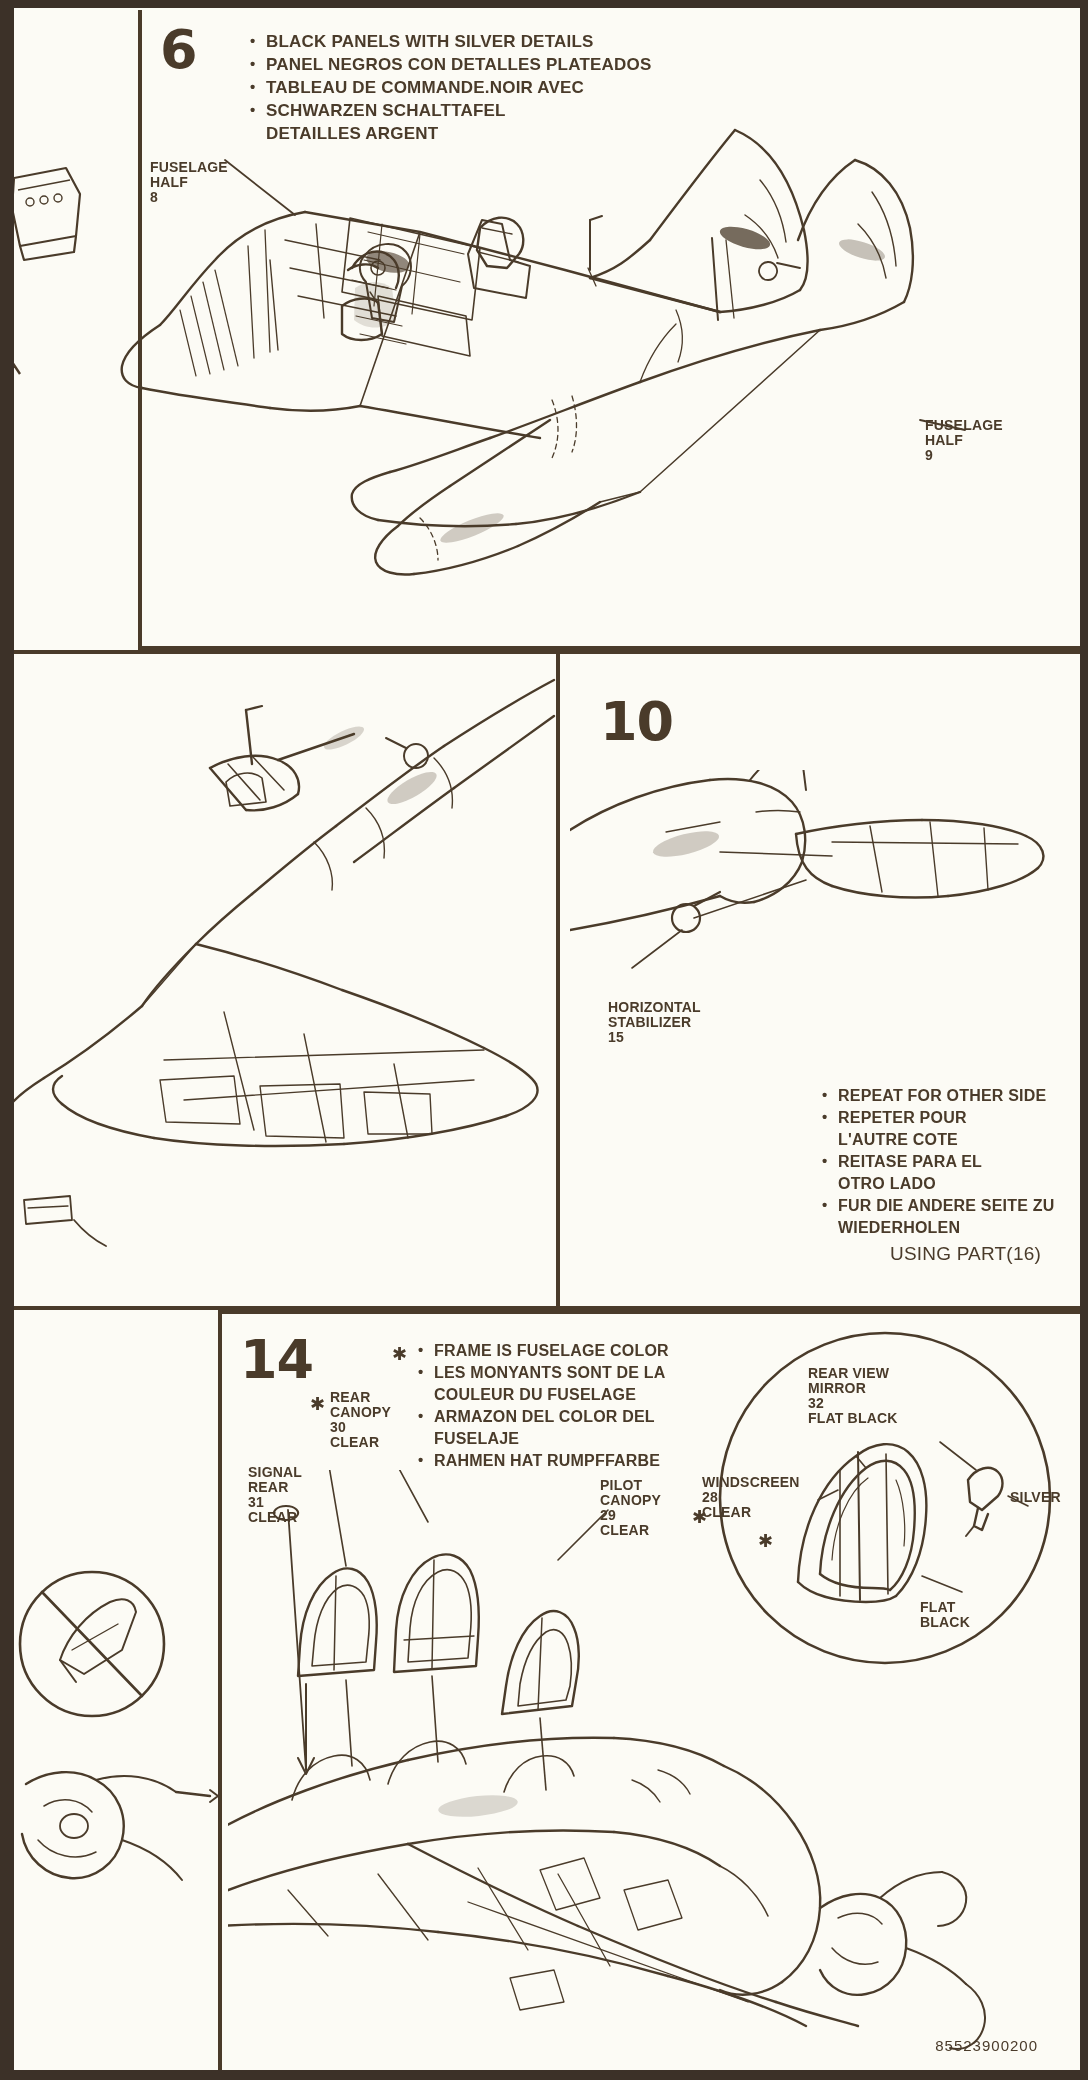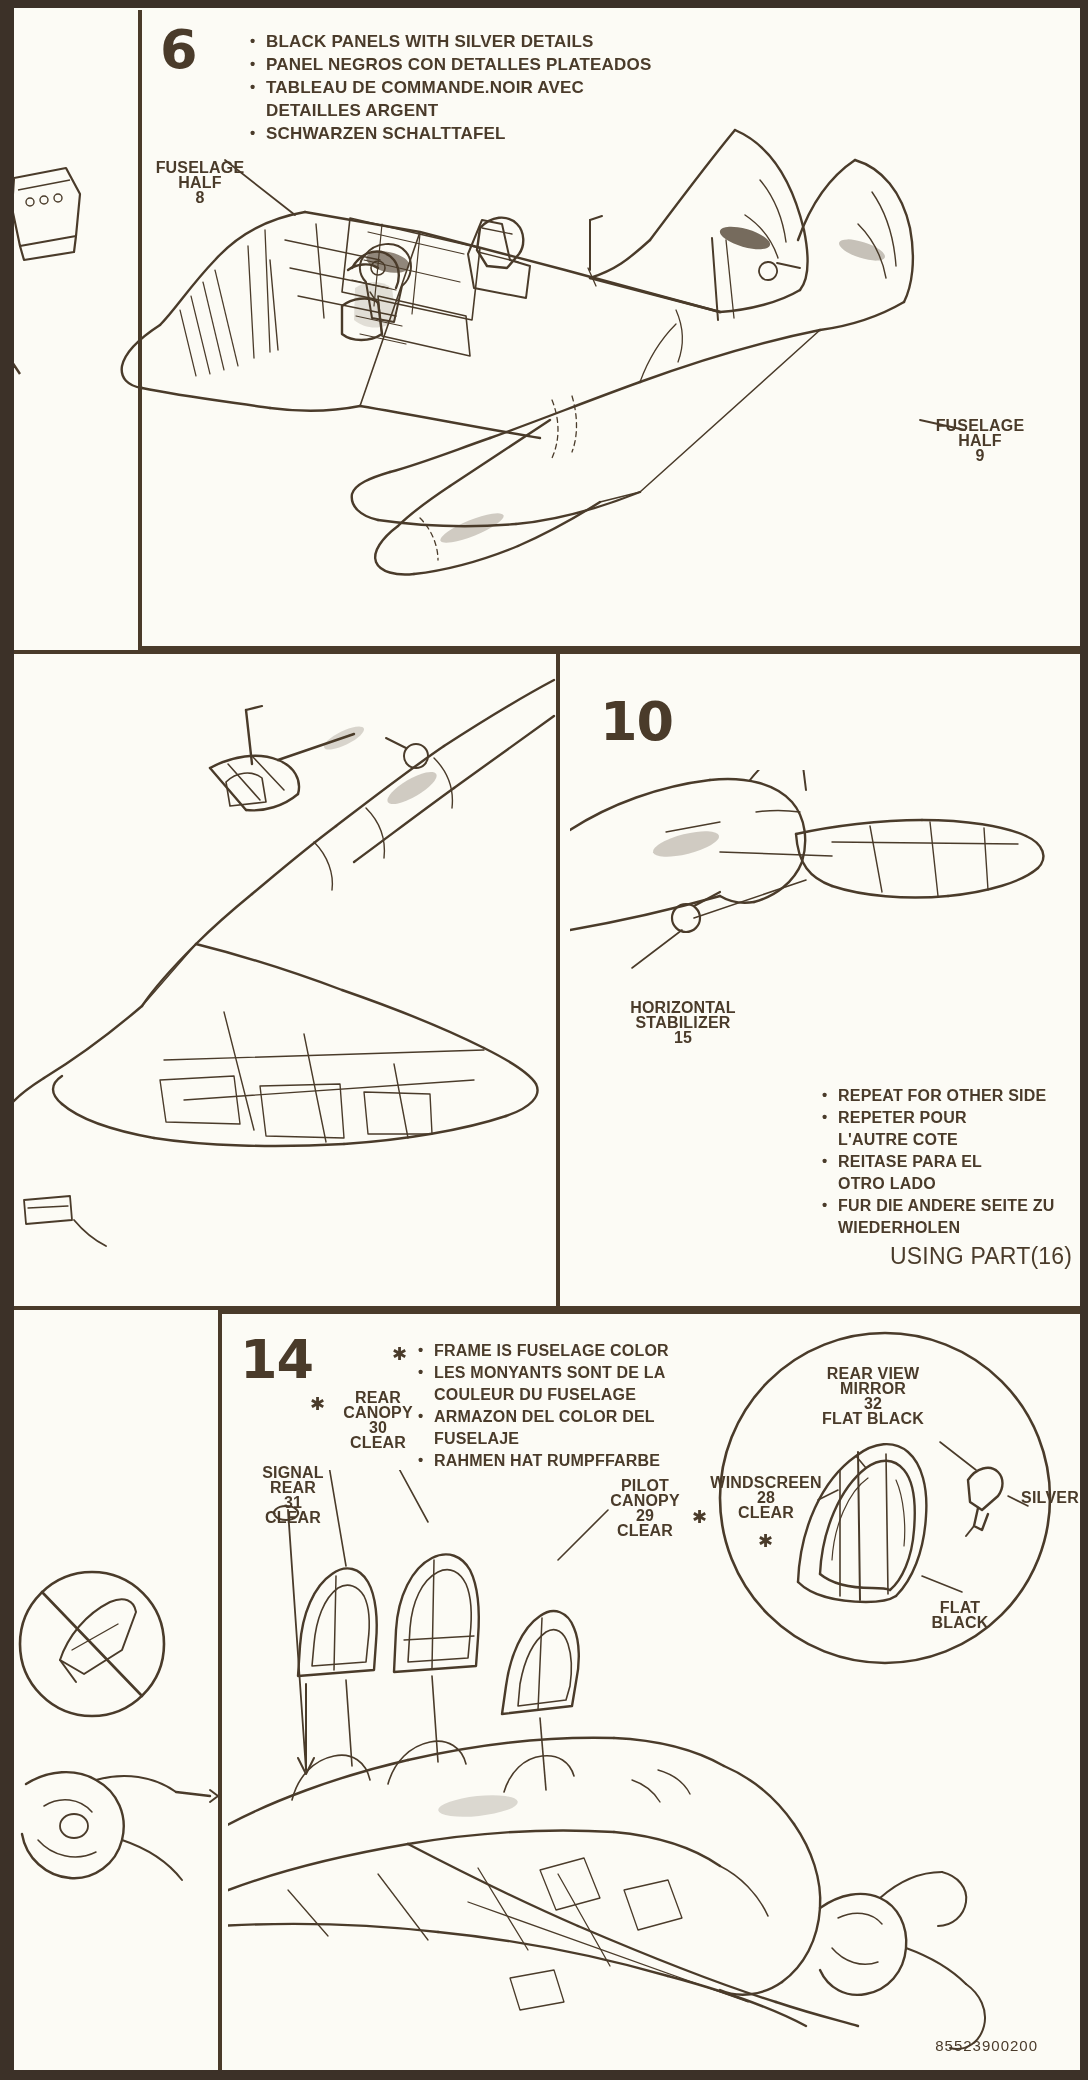--- a/index.html
+++ b/index.html
@@ -71,31 +71,31 @@
   }
   .bullet-list .li.b::before {
     content: "\2022";
     position: absolute; left: 0; top: -1px;
     font-size: 15px;
   }
   .bullet-list .li.cont { padding-left: 16px; }
 
   .callout {
     position: absolute;
-    font-size: 16px;
+    font-size: 14px;
     font-weight: bold;
     line-height: 15px;
-    text-align: center;
+    text-align: left;
     color: #4a3b2a;
     letter-spacing: 0.2px;
   }
 
   .plain {
     position: absolute;
-    font-size: 23px;
+    font-size: 19px;
     color: #4a3b2a;
     letter-spacing: 0.2px;
   }
   .code {
     position: absolute;
     font-size: 15px;
     color: #4a3b2a;
     letter-spacing: 1px;
   }
   .star {
@@ -116,22 +116,22 @@
   <div class="edge-bottom"></div>
 
   <div class="panel" id="panel6"></div>
 
   <div class="step-num" style="left:160px; top:18px;">6</div>
 
   <div class="bullet-list" style="left:250px; top:30px;">
     <div class="li b">BLACK PANELS  WITH SILVER DETAILS</div>
     <div class="li b">PANEL NEGROS CON DETALLES PLATEADOS</div>
     <div class="li b">TABLEAU DE COMMANDE.NOIR AVEC</div>
+    <div class="li b">SCHWARZEN SCHALTTAFEL</div>
     <div class="li cont">DETAILLES ARGENT</div>
-    <div class="li b">SCHWARZEN SCHALTTAFEL</div>
   </div>
 
   <div class="callout" style="left:150px; top:160px; width:100px;">
     <div>FUSELAGE</div>
     <div>HALF</div>
     <div>8</div>
   </div>
 
   <div class="callout" style="left:925px; top:418px; width:110px;">
     <div>FUSELAGE</div>

